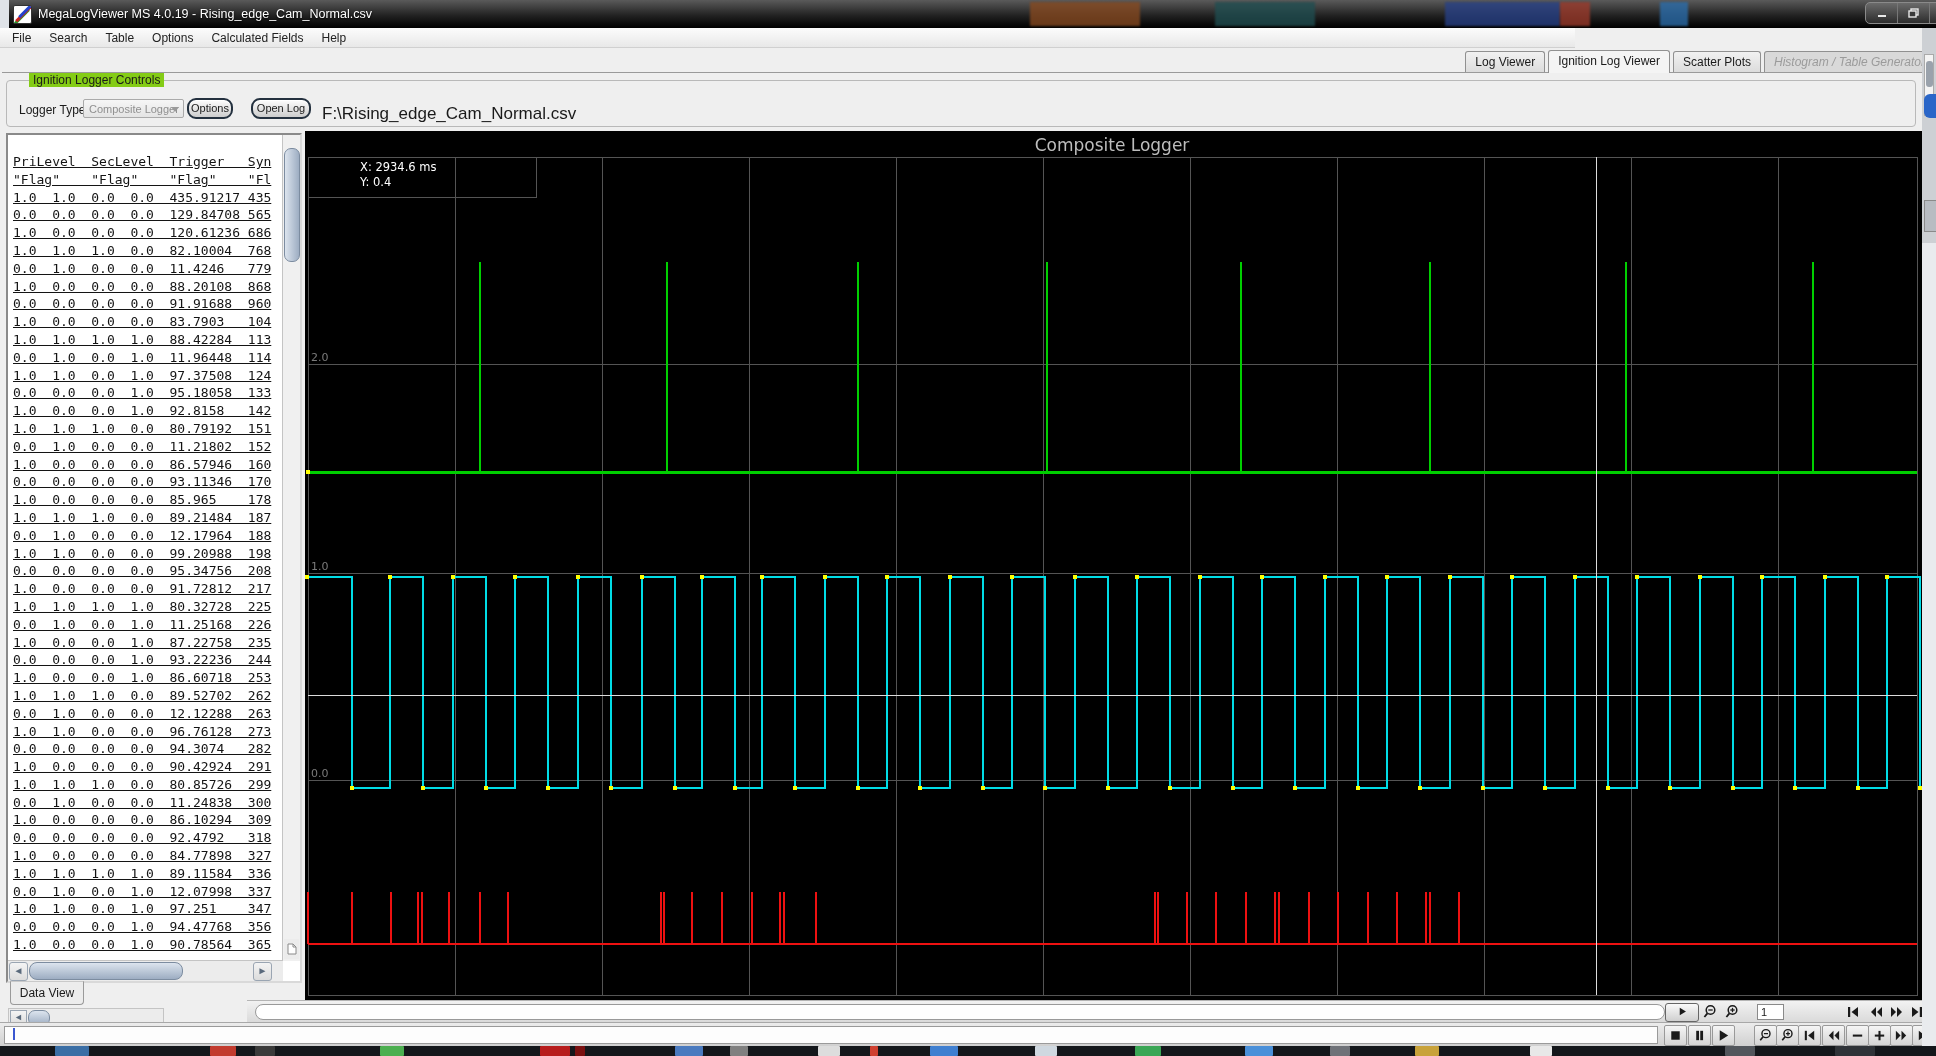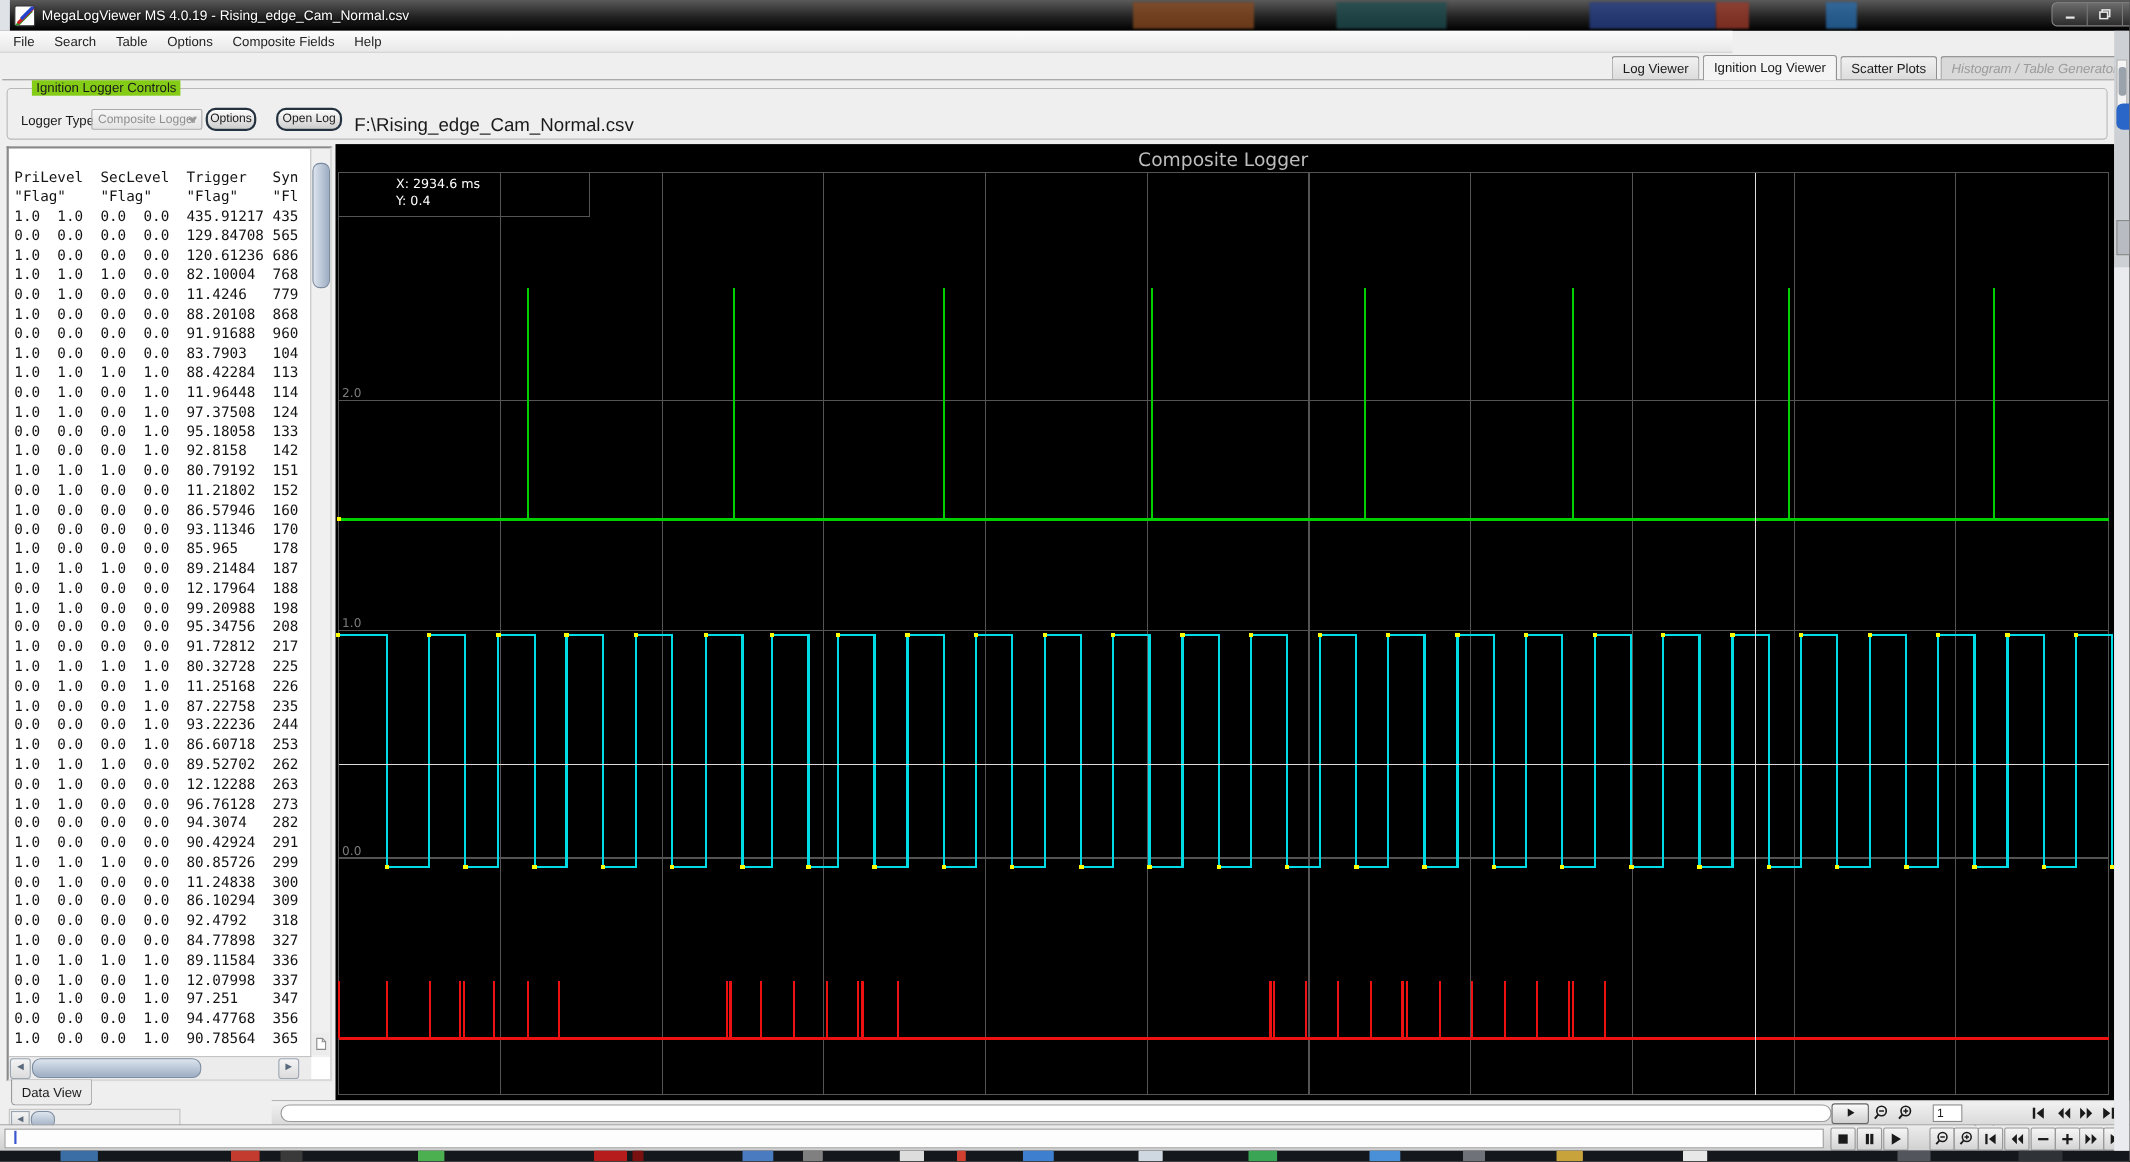--- a/index.html
+++ b/index.html
@@ -44,21 +44,21 @@
                 border-left:4px solid transparent;border-right:4px solid transparent;border-top:5px solid #9a9a9a;}
   .btn-dark{position:absolute;top:17px;height:21px;border:2px solid #24313f;border-radius:9px;
             background:linear-gradient(#fdfdfd,#cdcdcd);font-size:11px;text-align:center;
             line-height:17px;box-sizing:border-box;box-shadow:inset 0 1px 0 #fff;}
   .file-path{position:absolute;left:315px;top:23px;font-size:17px;}
   
   .left-panel{position:absolute;left:6px;top:133px;width:296px;height:850px;background:#fff;
               border:2px solid;border-color:#8a8a8a #d9d9d9 #d9d9d9 #8a8a8a;box-sizing:border-box;overflow:hidden;}
   .data-text{position:absolute;left:5px;top:18px;margin:0;width:272px;height:808px;overflow:hidden;
              font-family:"DejaVu Sans Mono",monospace;font-size:13px;line-height:17.8px;
-             color:#141414;white-space:pre;}
+             color:#141414;white-space:pre;text-decoration:underline;}
   .vscroll{position:absolute;right:0;top:0;width:17px;height:826px;background:#f0f0f0;border-left:1px solid #c4c4c4;}
   .vthumb{position:absolute;left:1px;top:13px;width:14px;height:112px;border:1px solid #7c8ca0;border-radius:7px;
           background:linear-gradient(90deg,#dce4ee,#9dadc2);}
   .vcorner{position:absolute;right:1px;top:804px;width:15px;height:20px;background:#ececec;
            display:flex;align-items:center;justify-content:center;}
   .hscroll{position:absolute;left:0;bottom:0;width:275px;height:20px;background:#ececec;border-top:1px solid #c4c4c4;}
   .scroll-arrow{position:absolute;top:1px;width:17px;height:17px;background:linear-gradient(#f4f4f4,#dcdcdc);
                 border:1px solid #9aa5b2;border-radius:3px;color:#5a6a7c;font-size:10px;line-height:16px;text-align:center;}
   .hthumb{position:absolute;left:21px;top:1px;width:152px;height:16px;border:1px solid #7c8ca0;border-radius:8px;
           background:linear-gradient(#dce4ee,#9dadc2);}
@@ -142,21 +142,21 @@
       </span>
     </span>
   </div>
   <div class="corner-block"></div>
 
   <div class="menubar" id="menubar">
       <span class="menu-item">File</span>
       <span class="menu-item">Search</span>
       <span class="menu-item">Table</span>
       <span class="menu-item">Options</span>
-      <span class="menu-item">Composite Fields</span>
+      <span class="menu-item">Calculated Fields</span>
       <span class="menu-item">Help</span>
     </div>
 
   <div class="tabstrip" id="tabstrip"><span class="tab">Log Viewer</span><span class="tab selected">Ignition Log Viewer</span><span class="tab">Scatter Plots</span><span class="tab disabled">Histogram / Table Generator</span></div>
 
   <div class="groupbox">
     <span class="groupbox-label">Ignition Logger Controls</span>
     <span class="lbl-logger-type">Logger Type:</span>
     <span class="combo">
       <span>Composite Logger</span>

